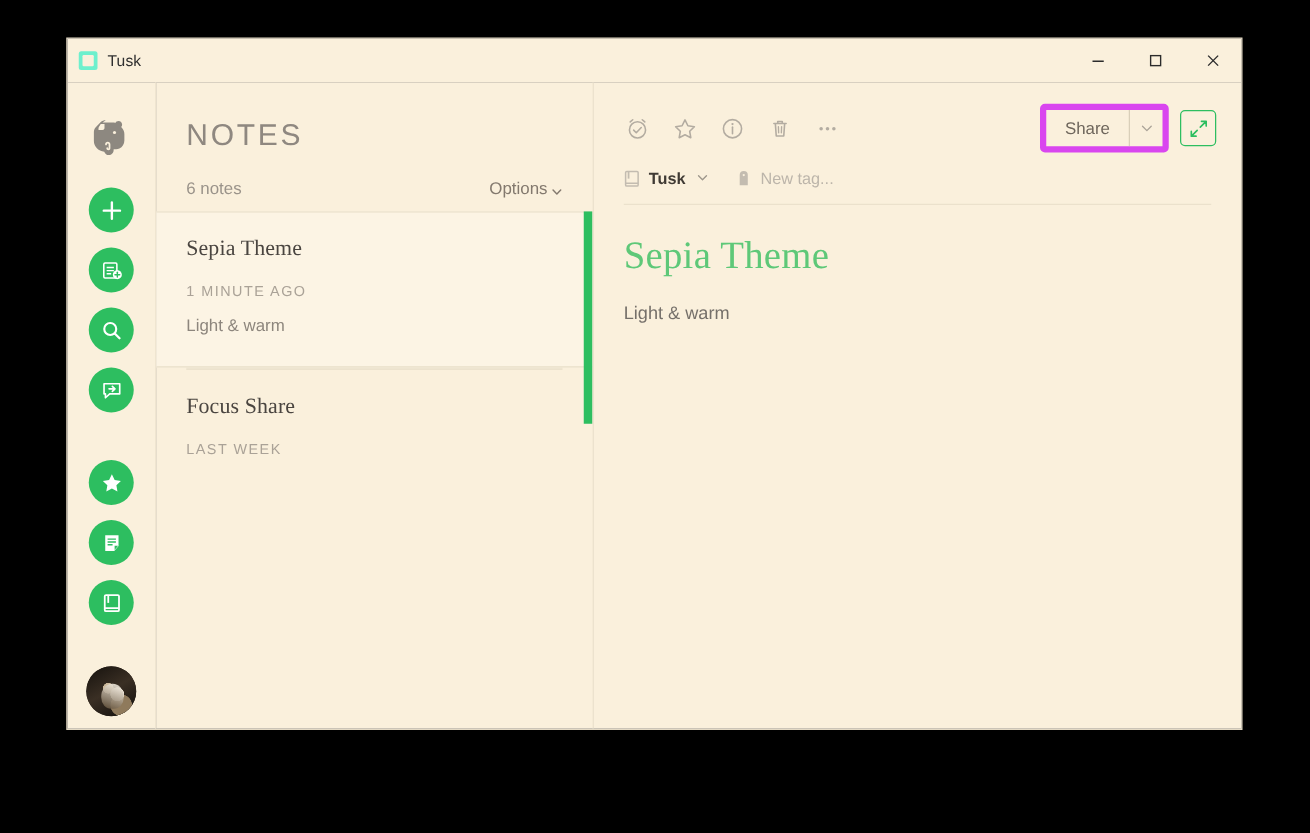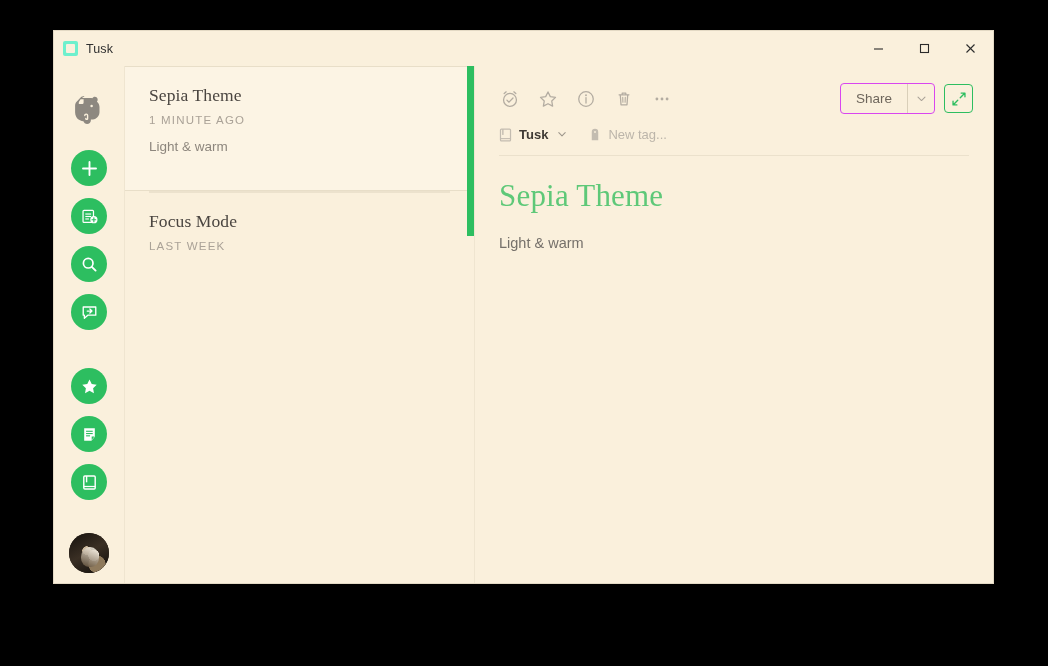--- a/index.html
+++ b/index.html
@@ -204,21 +204,21 @@
     border-top: 1px solid #e8dec8;
     border-bottom: 1px solid #e8dec8;
   }
   .note-item .note-title {
     font-family: "Liberation Serif", serif;
     font-size: 17.5px;
     color: #4a4540;
     letter-spacing: .1px;
   }
   .note-item .note-date {
-    margin-top: 8px;
+    margin-top: 19px;
     font-size: 11.5px;
     letter-spacing: 1.2px;
     color: #aaa297;
   }
   .note-item .note-snippet {
     margin-top: 13px;
     font-size: 13.5px;
     color: #8d867d;
   }
   .note-sep {
@@ -272,21 +272,21 @@
   }
   .tool-icon svg { display: block; }
   .toolbar-right {
     margin-left: auto;
     display: flex;
     align-items: center;
     gap: 9px;
   }
   .share-group {
     display: flex;
-    border: 1px solid #d946ef;
+    border: 5px solid #d946ef;
     border-radius: 4px;
     overflow: hidden;
     height: 29px;
   }
   .share-btn {
     padding: 0 15px;
     display: flex;
     align-items: center;
     font-size: 13.5px;
     color: #6e665c;
@@ -448,37 +448,51 @@
 
       <div class="avatar-wrap">
         <div class="avatar">
           <div class="a1"></div>
           <div class="a2"></div>
         </div>
       </div>
     </div>
 
     <div class="notelist">
+      <div class="notelist-head">
+        <div class="notes-title">NOTES</div>
+        <div class="notes-sub">
+          <span>6 notes</span>
+          <span class="options-btn">
+            <span>Options</span>
+            <span class="caret">
+              <svg width="9" height="9" viewBox="0 0 10 10" aria-hidden="true">
+                <path d="M1.6 3.4L5 6.8l3.4-3.4" fill="none" stroke="currentColor" stroke-width="1.3" stroke-linecap="round" stroke-linejoin="round"></path>
+              </svg>
+            </span>
+          </span>
+        </div>
+      </div>
 
       <div class="notes-scroll">
 
         <div class="note-item selected" style="height:125px">
           <div class="note-title">Sepia Theme</div>
           <div class="note-date">1 MINUTE AGO</div>
           <div class="note-snippet">Light &amp; warm</div>
         </div>
 
 
         <div class="note-sep"></div>
 
 
         <div class="note-sep"></div>
 
         <div class="note-item" style="height:80px">
-          <div class="note-title">Focus Mode</div>
+          <div class="note-title">Focus Share</div>
           <div class="note-date">LAST WEEK</div>
         </div>
 
         <div class="list-scrollbar">
           <div class="thumb"></div>
         </div>
       </div>
     </div>
 
     <div class="editor">

